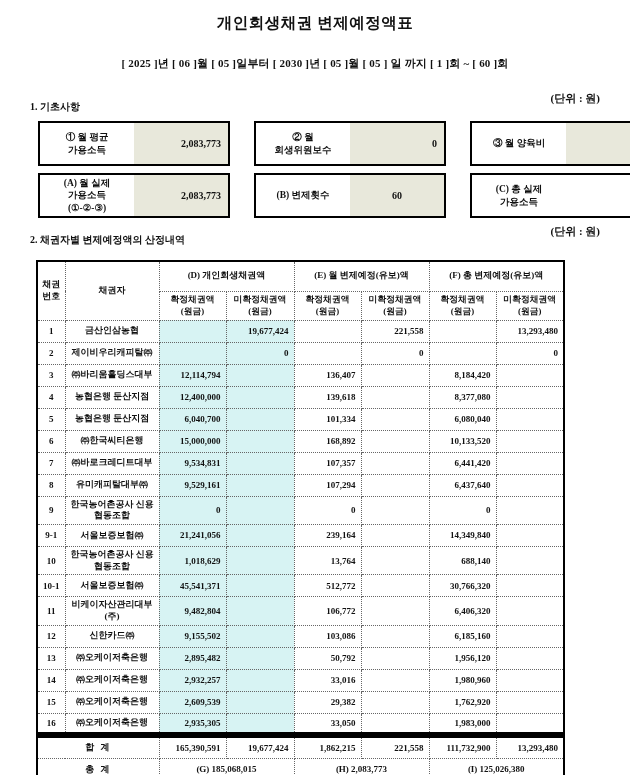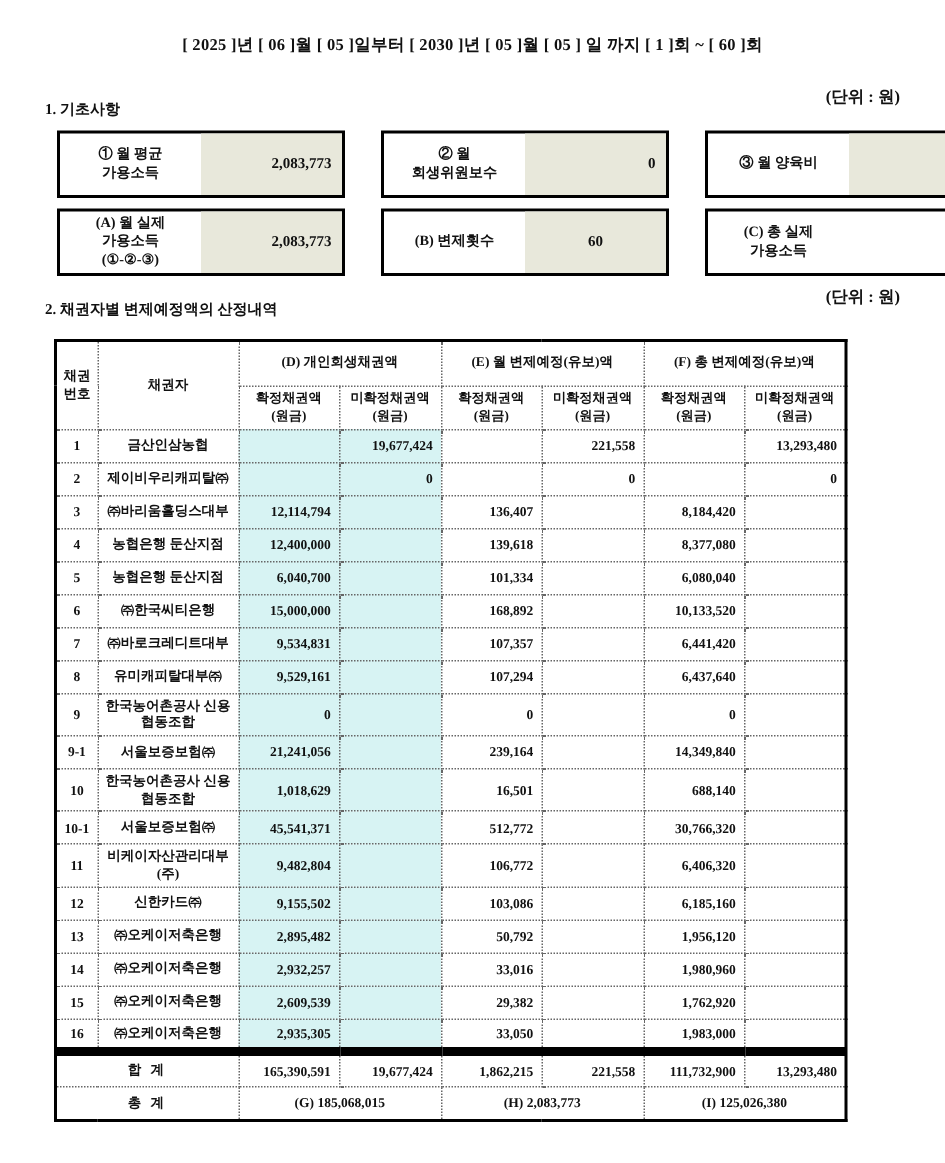--- a/index.html
+++ b/index.html
@@ -71,20 +71,21 @@
   .sched tfoot td{height:23px;font-weight:600;}
   .sched tfoot tr.sum-row td{border-top:6px solid #000000;}
   .c-label{text-align:center;font-weight:700 !important;letter-spacing:2px;}
   .c-mid{text-align:center;}
 </style>
 </head>
 <body>
 
 <div class="page">
 
+  <h1 class="doc-title">개인회생채권 변제예정액표</h1>
 
   <div class="period-line">[ 2025 ]년 [ 06 ]월 [ 05 ]일부터 [ 2030 ]년 [ 05 ]월 [ 05 ] 일 까지 [ 1 ]회 ~ [ 60 ]회</div>
 
   <div class="sec-head first">
     <span class="unit">(단위 : 원)</span>
     <div class="sec-heading">1. 기초사항</div>
   </div>
 
   <div class="boxes">
     <div class="box">
@@ -258,21 +259,21 @@
           <td class="c-num"></td>
           <td class="c-num">14,349,840</td>
           <td class="c-num"></td>
         </tr>
         <tr>
           <td class="c-no">10</td>
           <td class="c-name">한국농어촌공사 신용
 협동조합</td>
           <td class="c-num cyan">1,018,629</td>
           <td class="c-num cyan"></td>
-          <td class="c-num">16,501</td>
+          <td class="c-num">13,764</td>
           <td class="c-num"></td>
           <td class="c-num">688,140</td>
           <td class="c-num"></td>
         </tr>
         <tr>
           <td class="c-no">10-1</td>
           <td class="c-name">서울보증보험㈜</td>
           <td class="c-num cyan">45,541,371</td>
           <td class="c-num cyan"></td>
           <td class="c-num">512,772</td>

